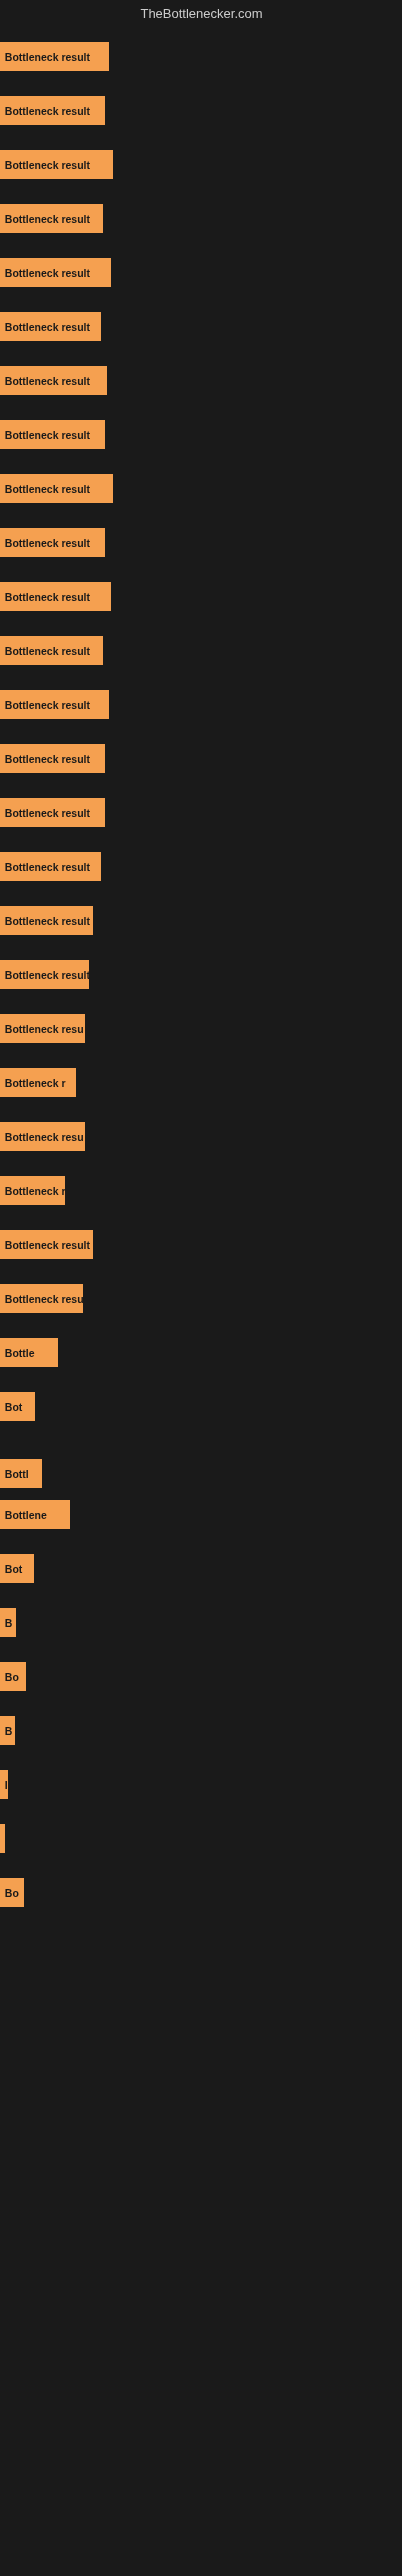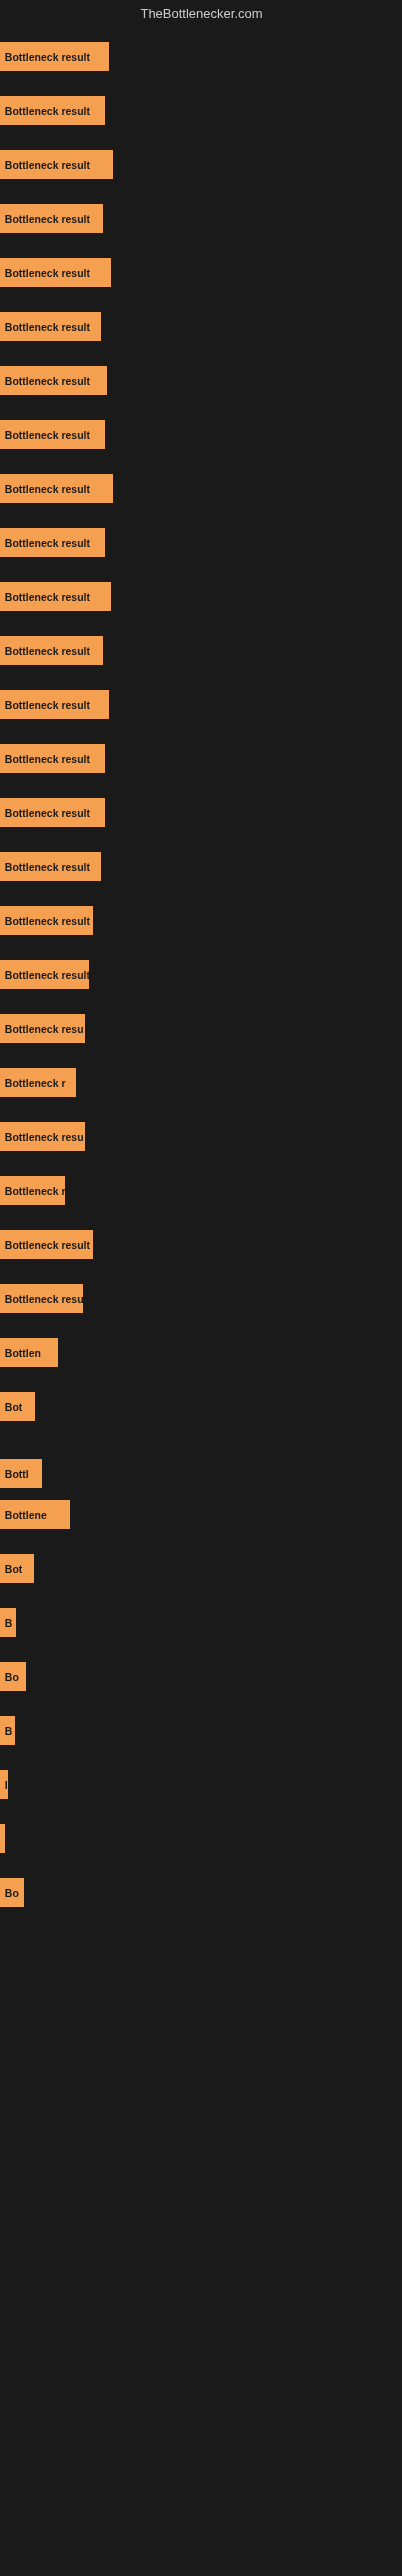--- a/index.html
+++ b/index.html
@@ -177,21 +177,21 @@
         <span class="bar-label">Bottleneck result</span>
       </div>
     </div>
     <div class="bar-row">
       <div class="bar" style="width: 83px;">
         <span class="bar-label">Bottleneck resu</span>
       </div>
     </div>
     <div class="bar-row">
       <div class="bar" style="width: 58px;">
-        <span class="bar-label">Bottlen</span>
+        <span class="bar-label">Bottle</span>
       </div>
     </div>
     <div class="bar-row">
       <div class="bar" style="width: 35px;">
         <span class="bar-label">Bot</span>
       </div>
     </div>
     <div class="bar-row">
       <div class="bar" style="width: 42px; margin-top: 26px;">
         <span class="bar-label">Bottl</span>

